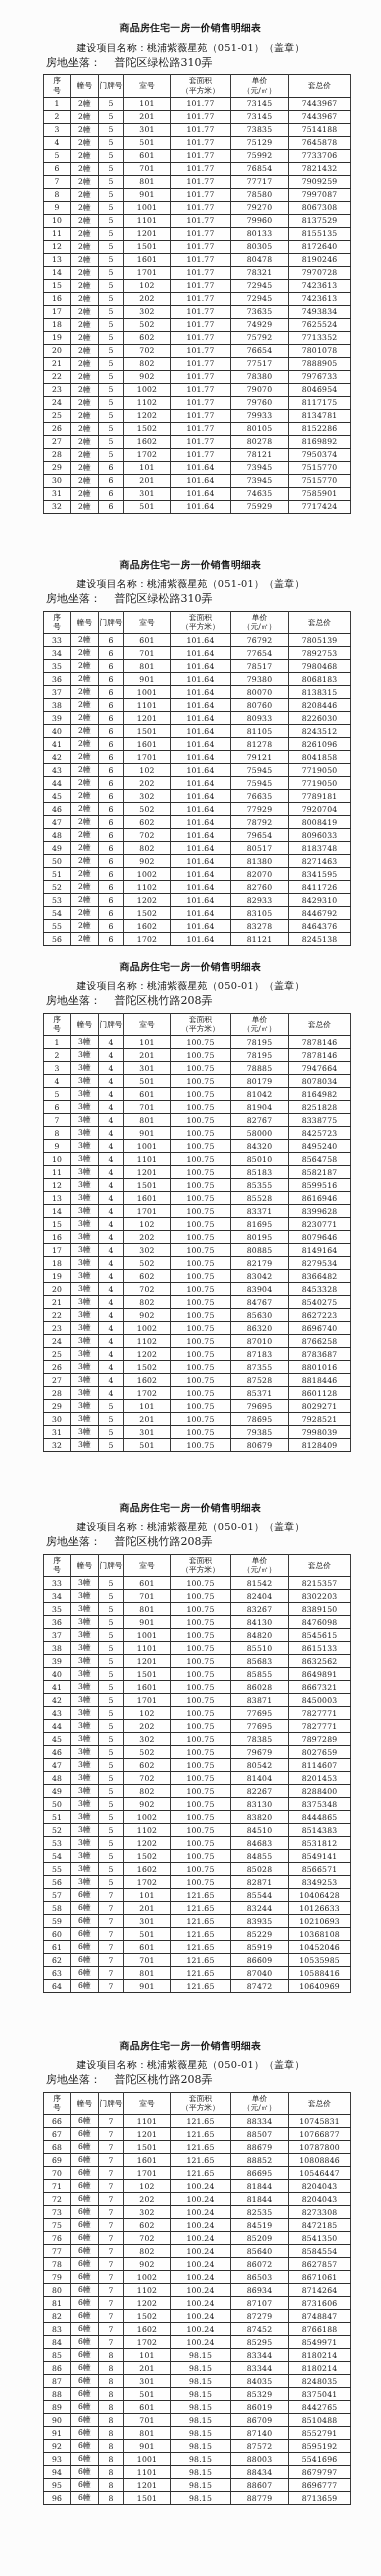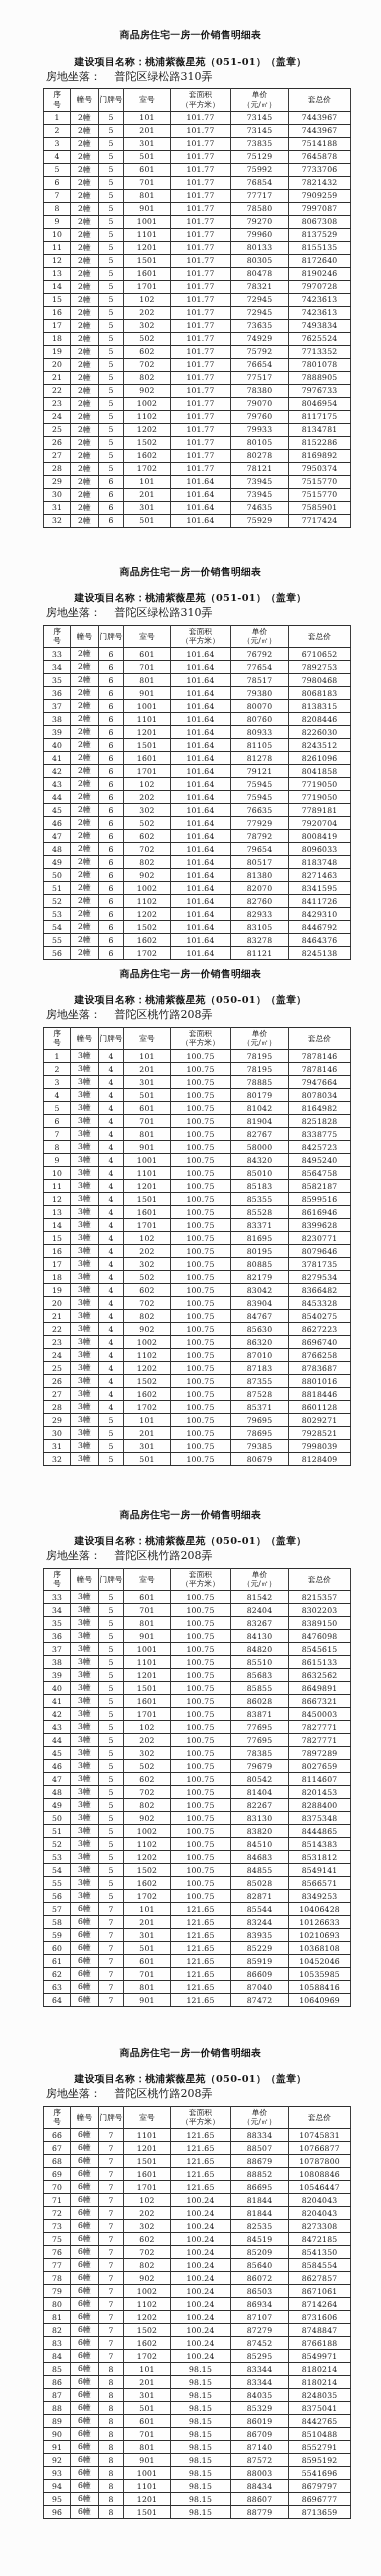--- a/index.html
+++ b/index.html
@@ -4,25 +4,25 @@
 <style>
   html,body{margin:0;padding:0;background:#fafafa;}
   #canvas{
     position:relative;width:381px;height:3086px;overflow:hidden;
     background:#fcfcfc;
     font-family:"DejaVu Serif","Liberation Serif",serif;
     color:#1e1e1e;
   }
   .page{position:absolute;left:0;width:381px;}
   .doc-title{
-    margin:15px;text-align:center;font-size:9.8px;font-weight:bold;
+    margin:8px;text-align:center;font-size:9.8px;font-weight:bold;
     line-height:11.3px;letter-spacing:0.3px;color:#151515;
   }
   .project-line{
-    margin:4.6px 0 0 0;text-align:center;font-size:9.8px;font-weight:bold;
+    margin:4.6px 0 0 0;text-align:center;font-size:9.8px;font-weight:normal;
     line-height:11.3px;letter-spacing:0.3px;color:#151515;
   }
   .location-line{
     margin:4.6px 0 0 46px;font-size:11px;line-height:10.3px;color:#222;
   }
   .location-line .loc-value{margin-left:13.4px;}
   table.price-table{
     margin:6.2px 0 0 43px;border-collapse:collapse;table-layout:fixed;
     width:308px;background:#fefefe;
   }
@@ -393,21 +393,21 @@
           </tr>
         </thead>
         <tbody>
           <tr>
             <td>33</td>
             <td>2幢</td>
             <td>6</td>
             <td>601</td>
             <td>101.64</td>
             <td>76792</td>
-            <td>6710652</td>
+            <td>7805139</td>
           </tr>
           <tr>
             <td>34</td>
             <td>2幢</td>
             <td>6</td>
             <td>701</td>
             <td>101.64</td>
             <td>77654</td>
             <td>7892753</td>
           </tr>
@@ -786,21 +786,21 @@
             <td>80195</td>
             <td>8079646</td>
           </tr>
           <tr>
             <td>17</td>
             <td>3幢</td>
             <td>4</td>
             <td>302</td>
             <td>100.75</td>
             <td>80885</td>
-            <td>3781735</td>
+            <td>8149164</td>
           </tr>
           <tr>
             <td>18</td>
             <td>3幢</td>
             <td>4</td>
             <td>502</td>
             <td>100.75</td>
             <td>82179</td>
             <td>8279534</td>
           </tr>

